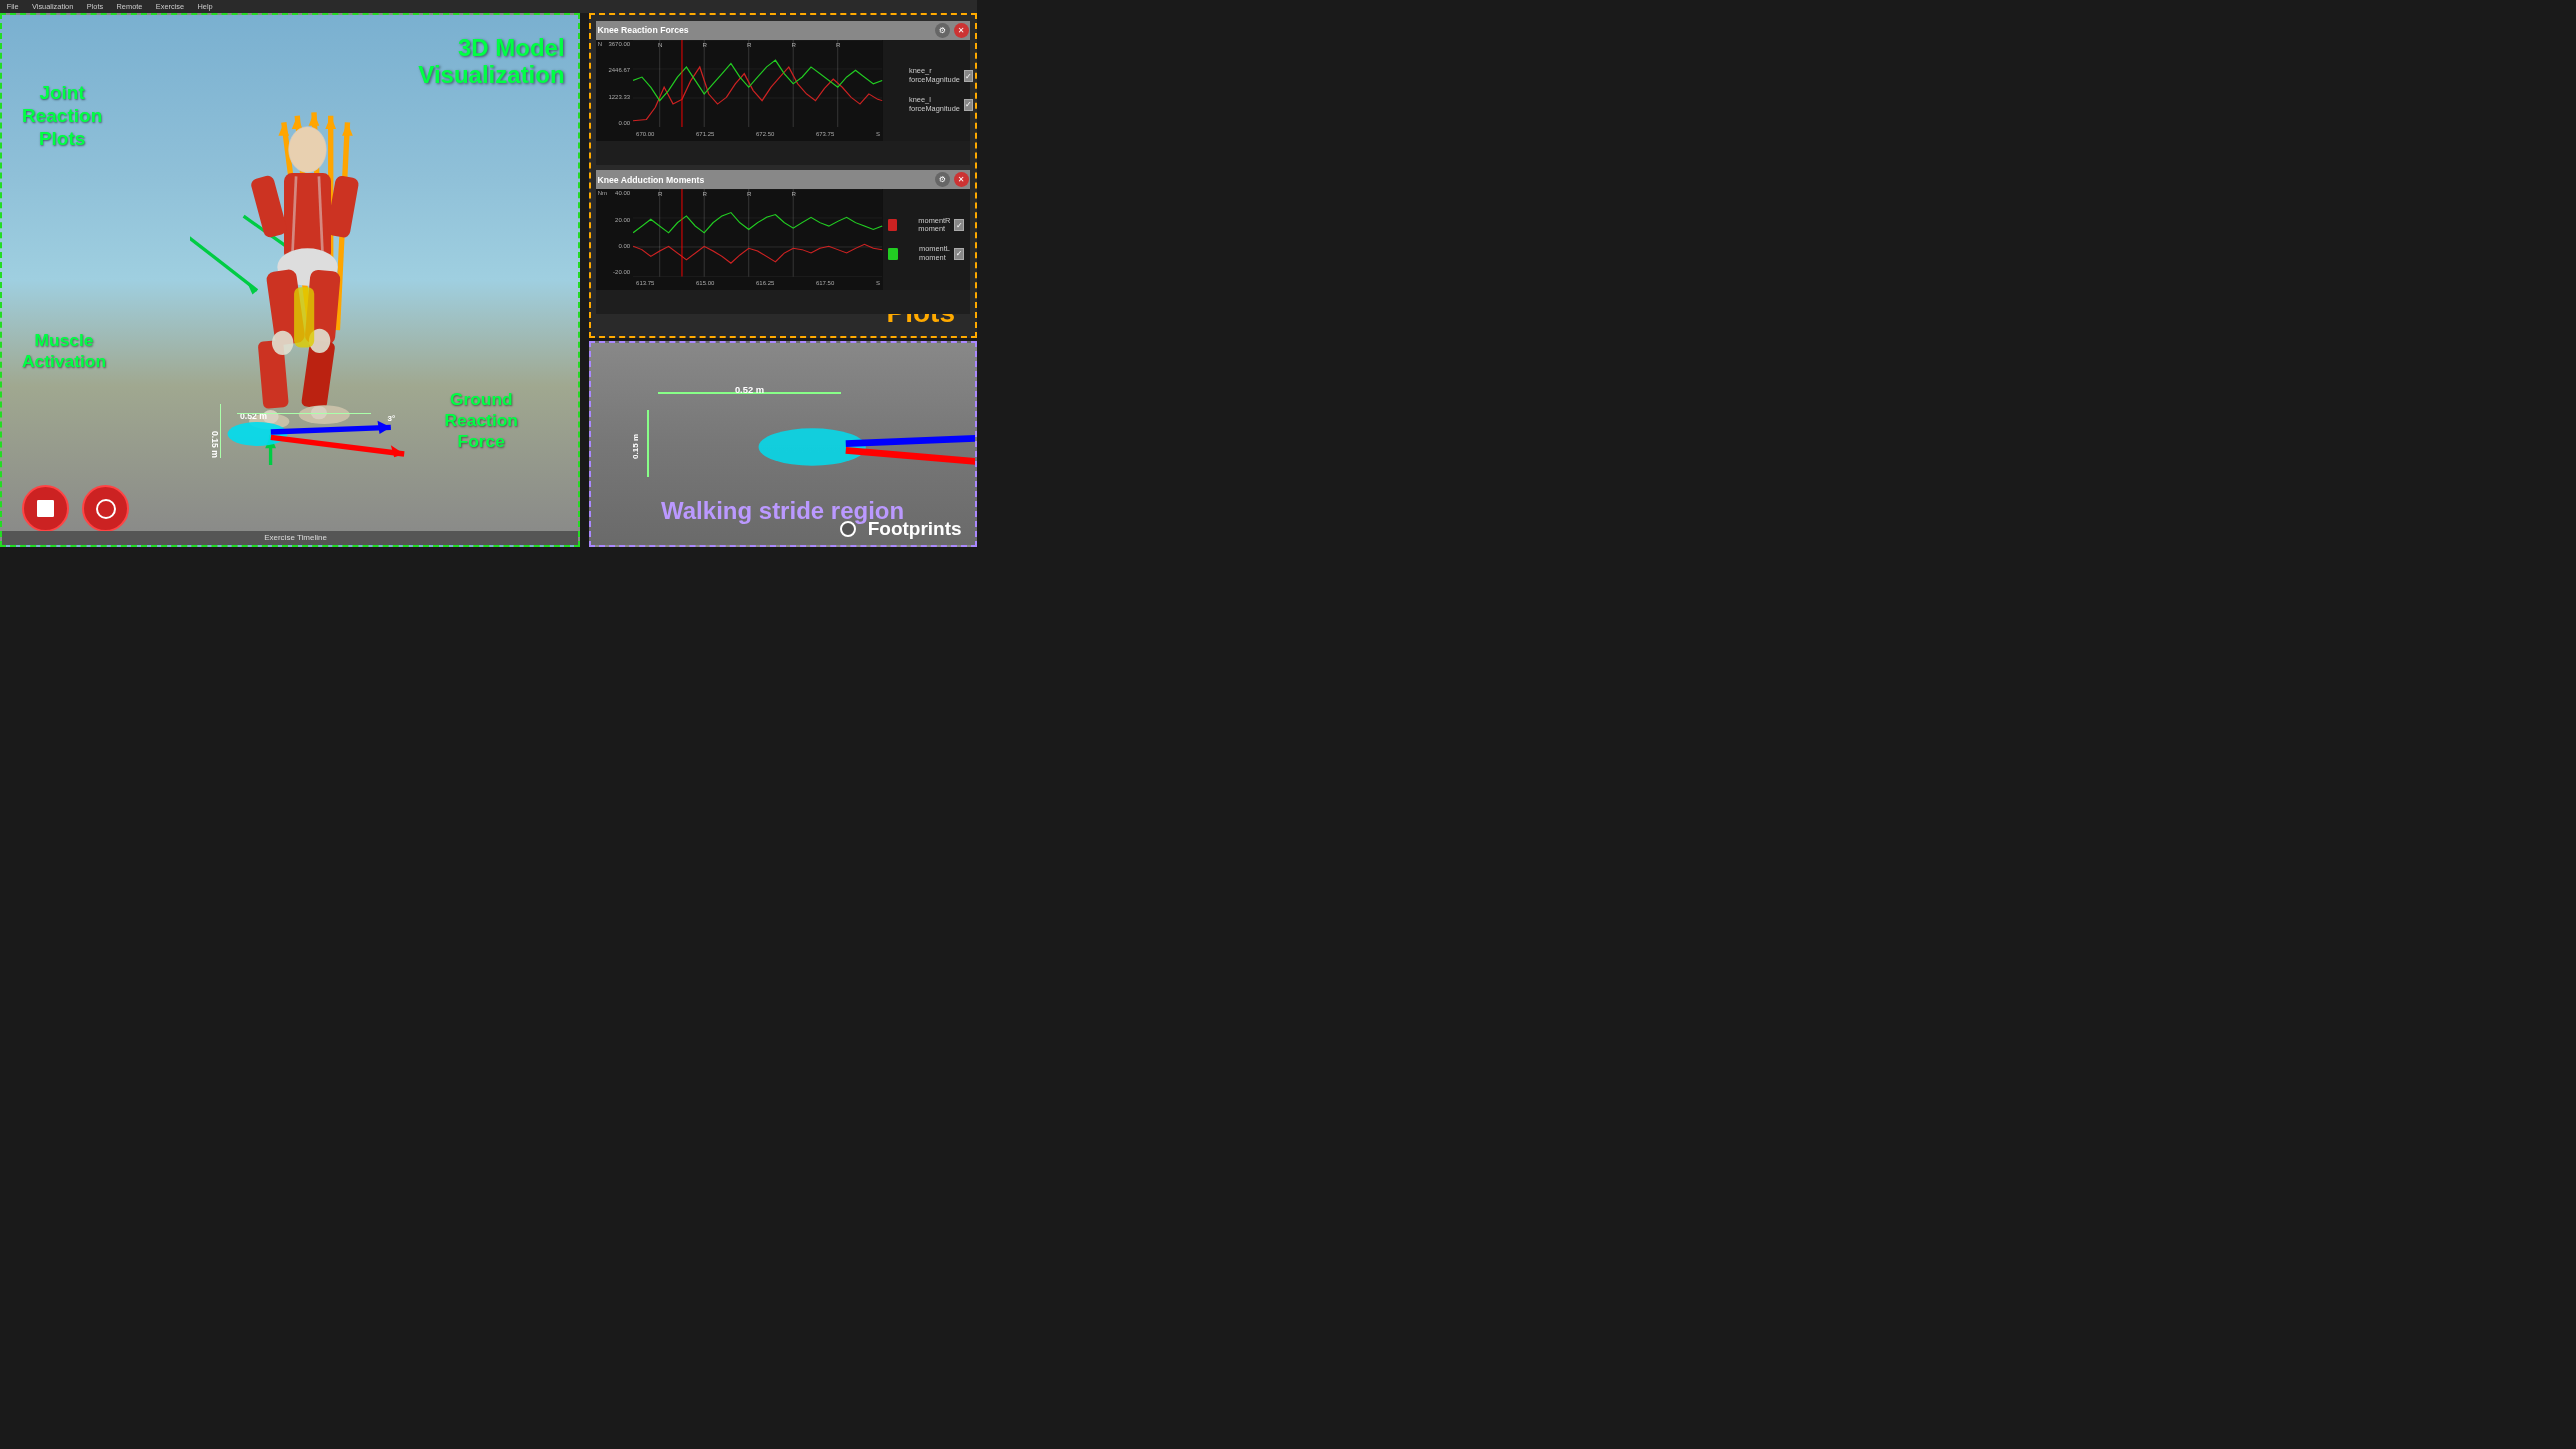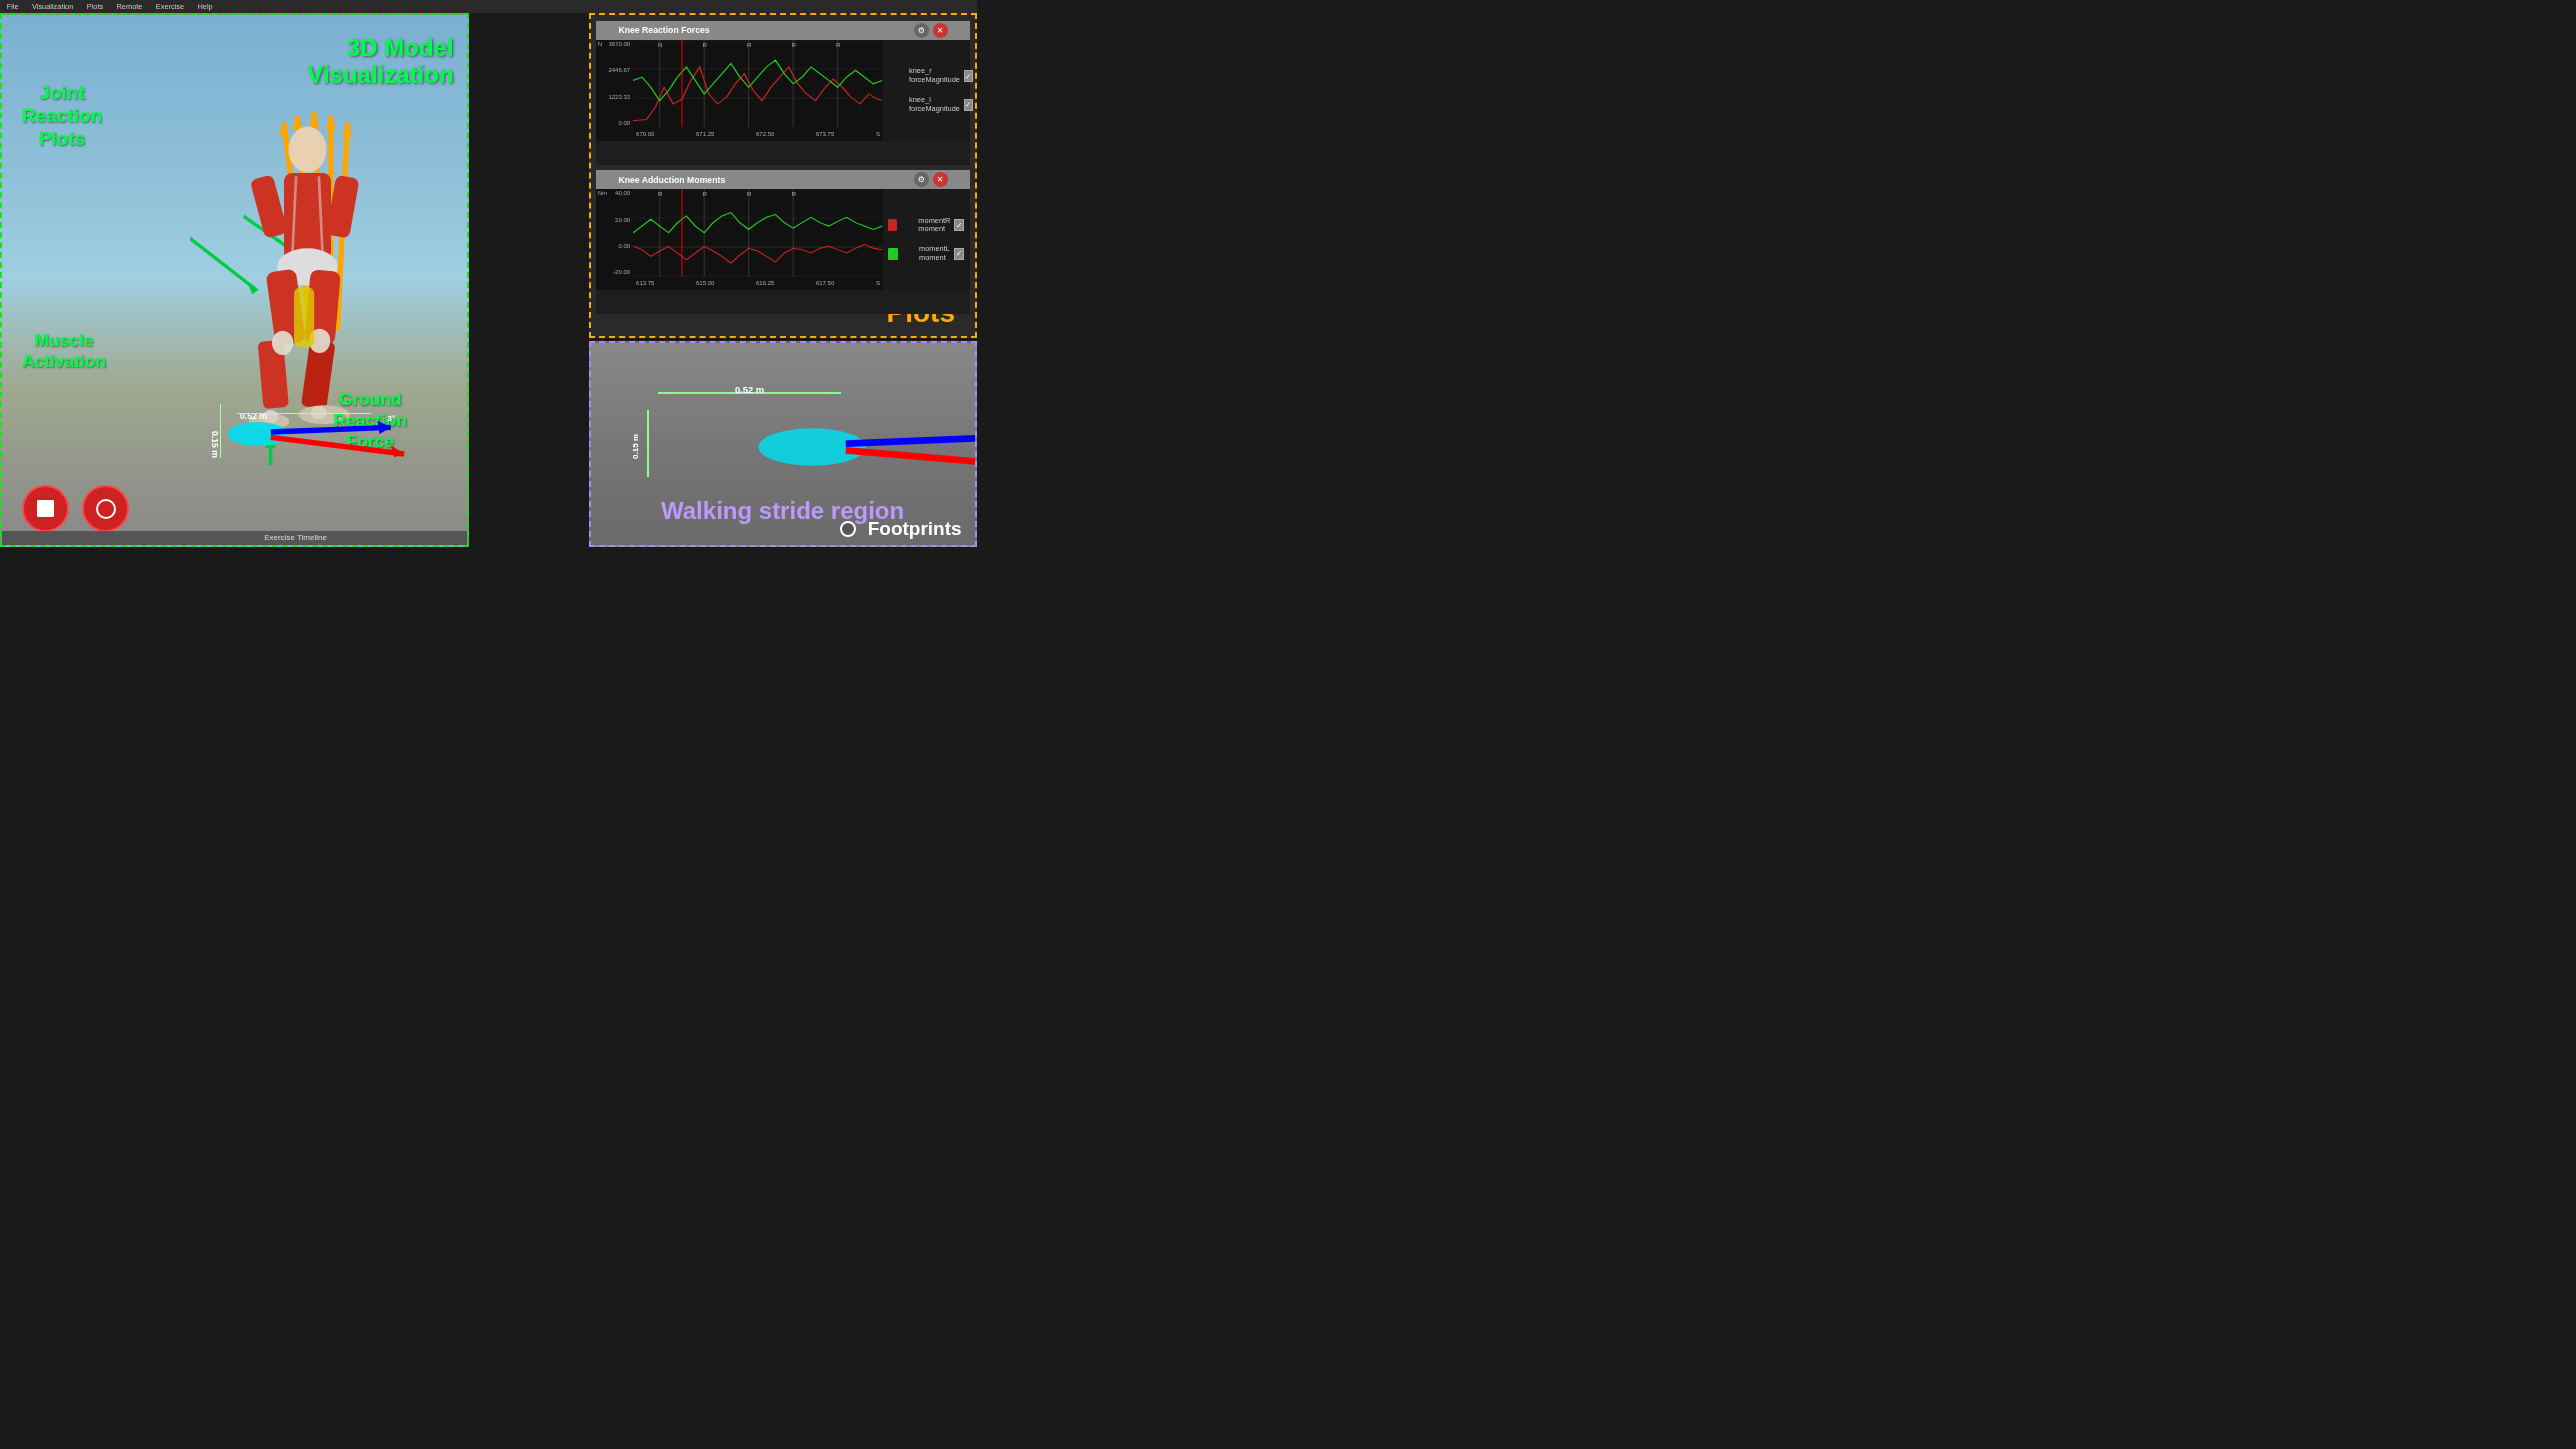--- a/index.html
+++ b/index.html
@@ -26,21 +26,21 @@
       color: #ccc;
       font-size: 7.4px;
       padding: 1.3px 6.7px;
       cursor: pointer;
     }
 
     
     #left-panel {
       position: absolute;
       top: 13.4px; left: 0;
-      width: 469px;
+      width: 580px;
       height: 534px;
       background: linear-gradient(180deg, #7ab0d0 0%, #8fc0d8 30%, #9fcfe0 50%, #a0a890 70%, #888888 100%);
       border: 2px dashed #22dd22;
       overflow: hidden;
     }
 
     
     #viz-title {
       position: absolute;
       top: 20px;
@@ -180,21 +180,21 @@
       margin: 5.4px;
       position: relative;
     }
 
     .plot-header {
       background: #888;
       height: 19px;
       display: flex;
       align-items: center;
       justify-content: space-between;
-      padding: 0 22px;
+      padding: 0 1px;
     }
 
     .plot-title {
       color: white;
       font-size: 8.7px;
       font-weight: bold;
     }
 
     .plot-controls {
       display: flex;

